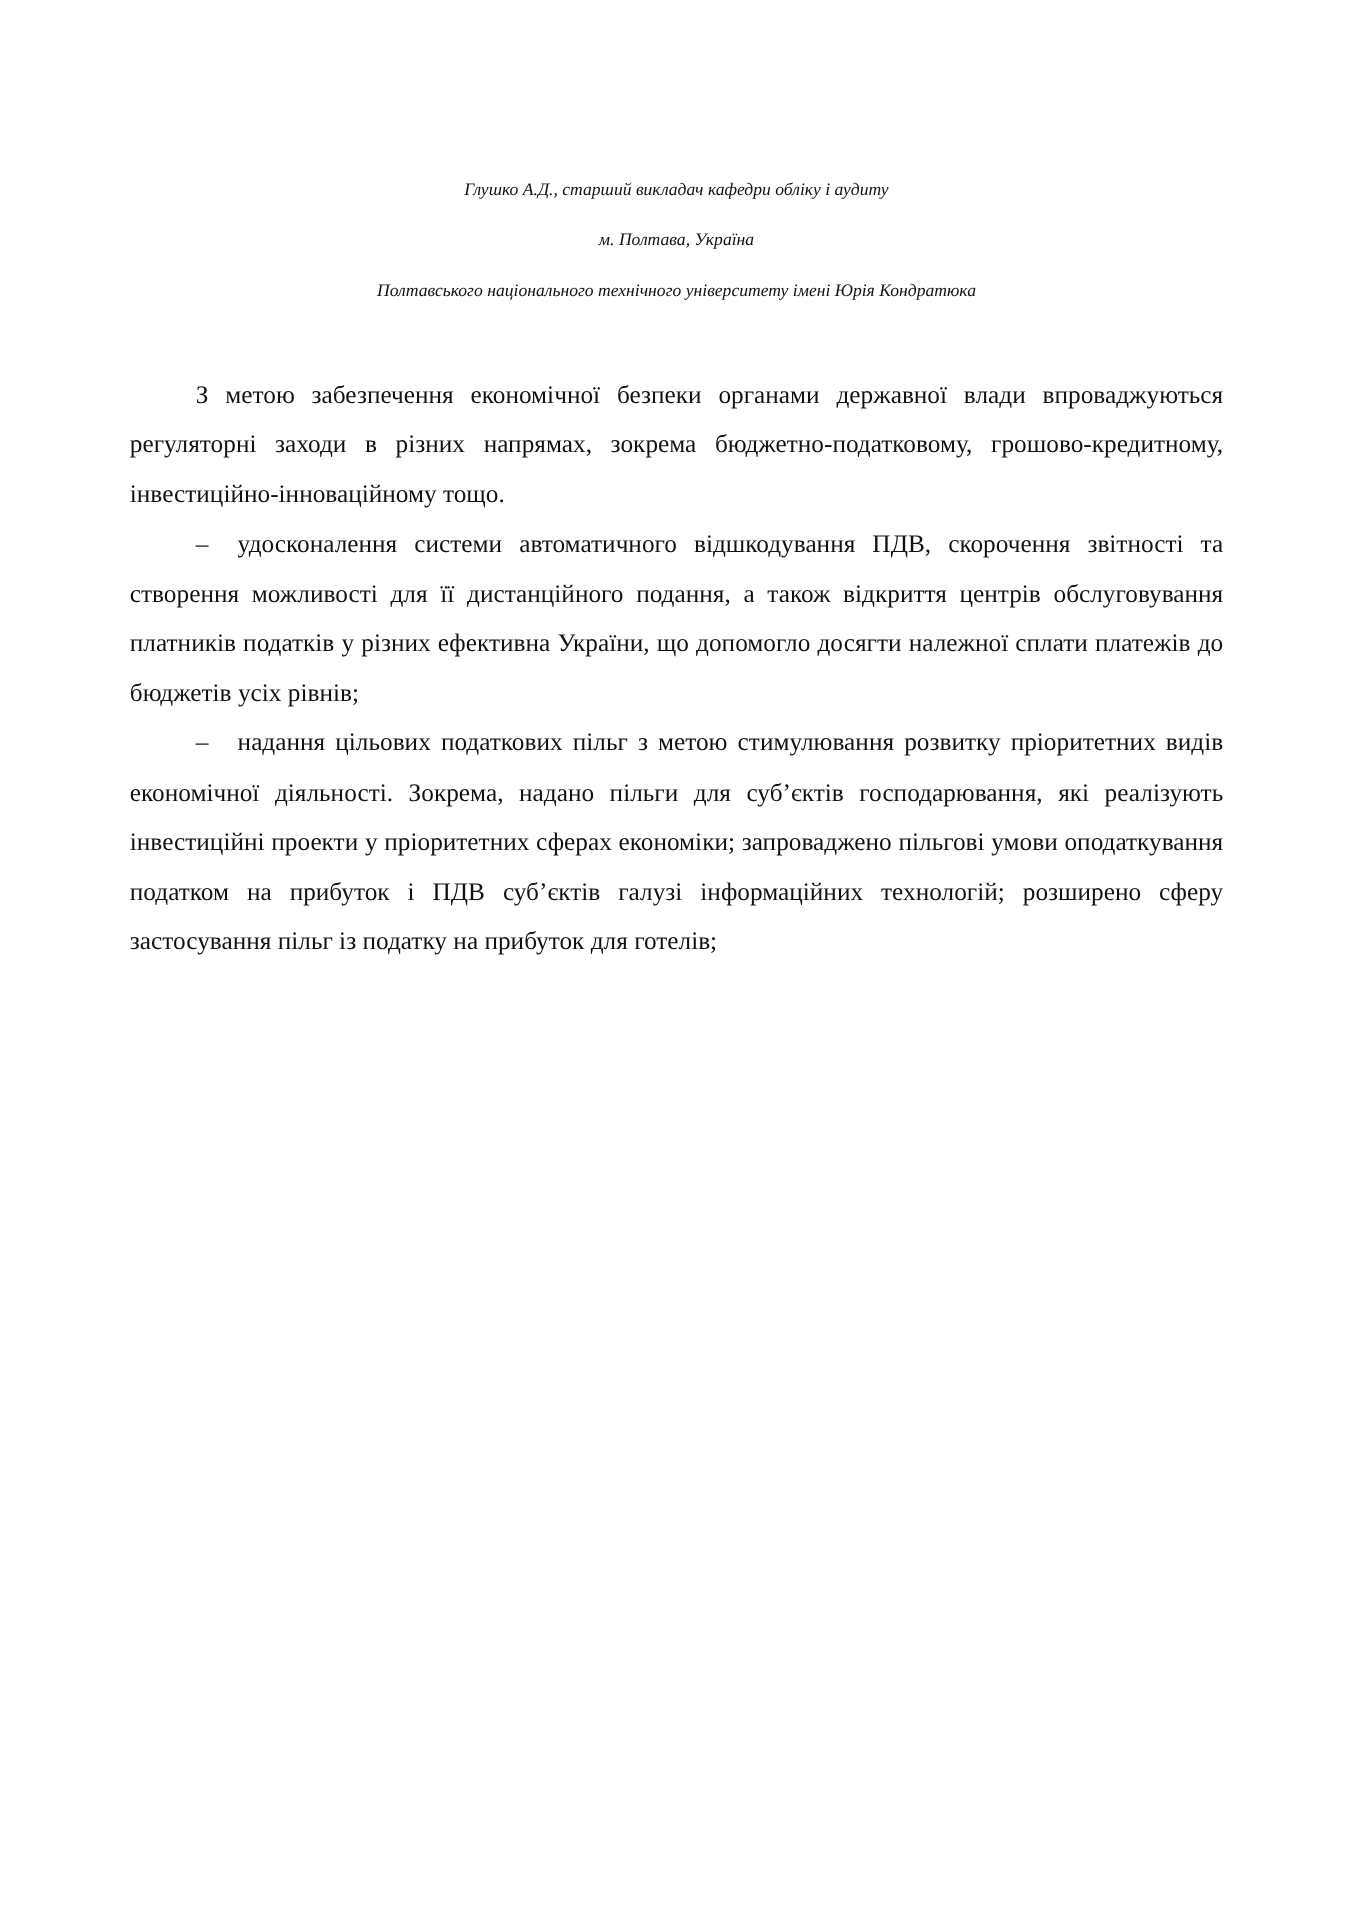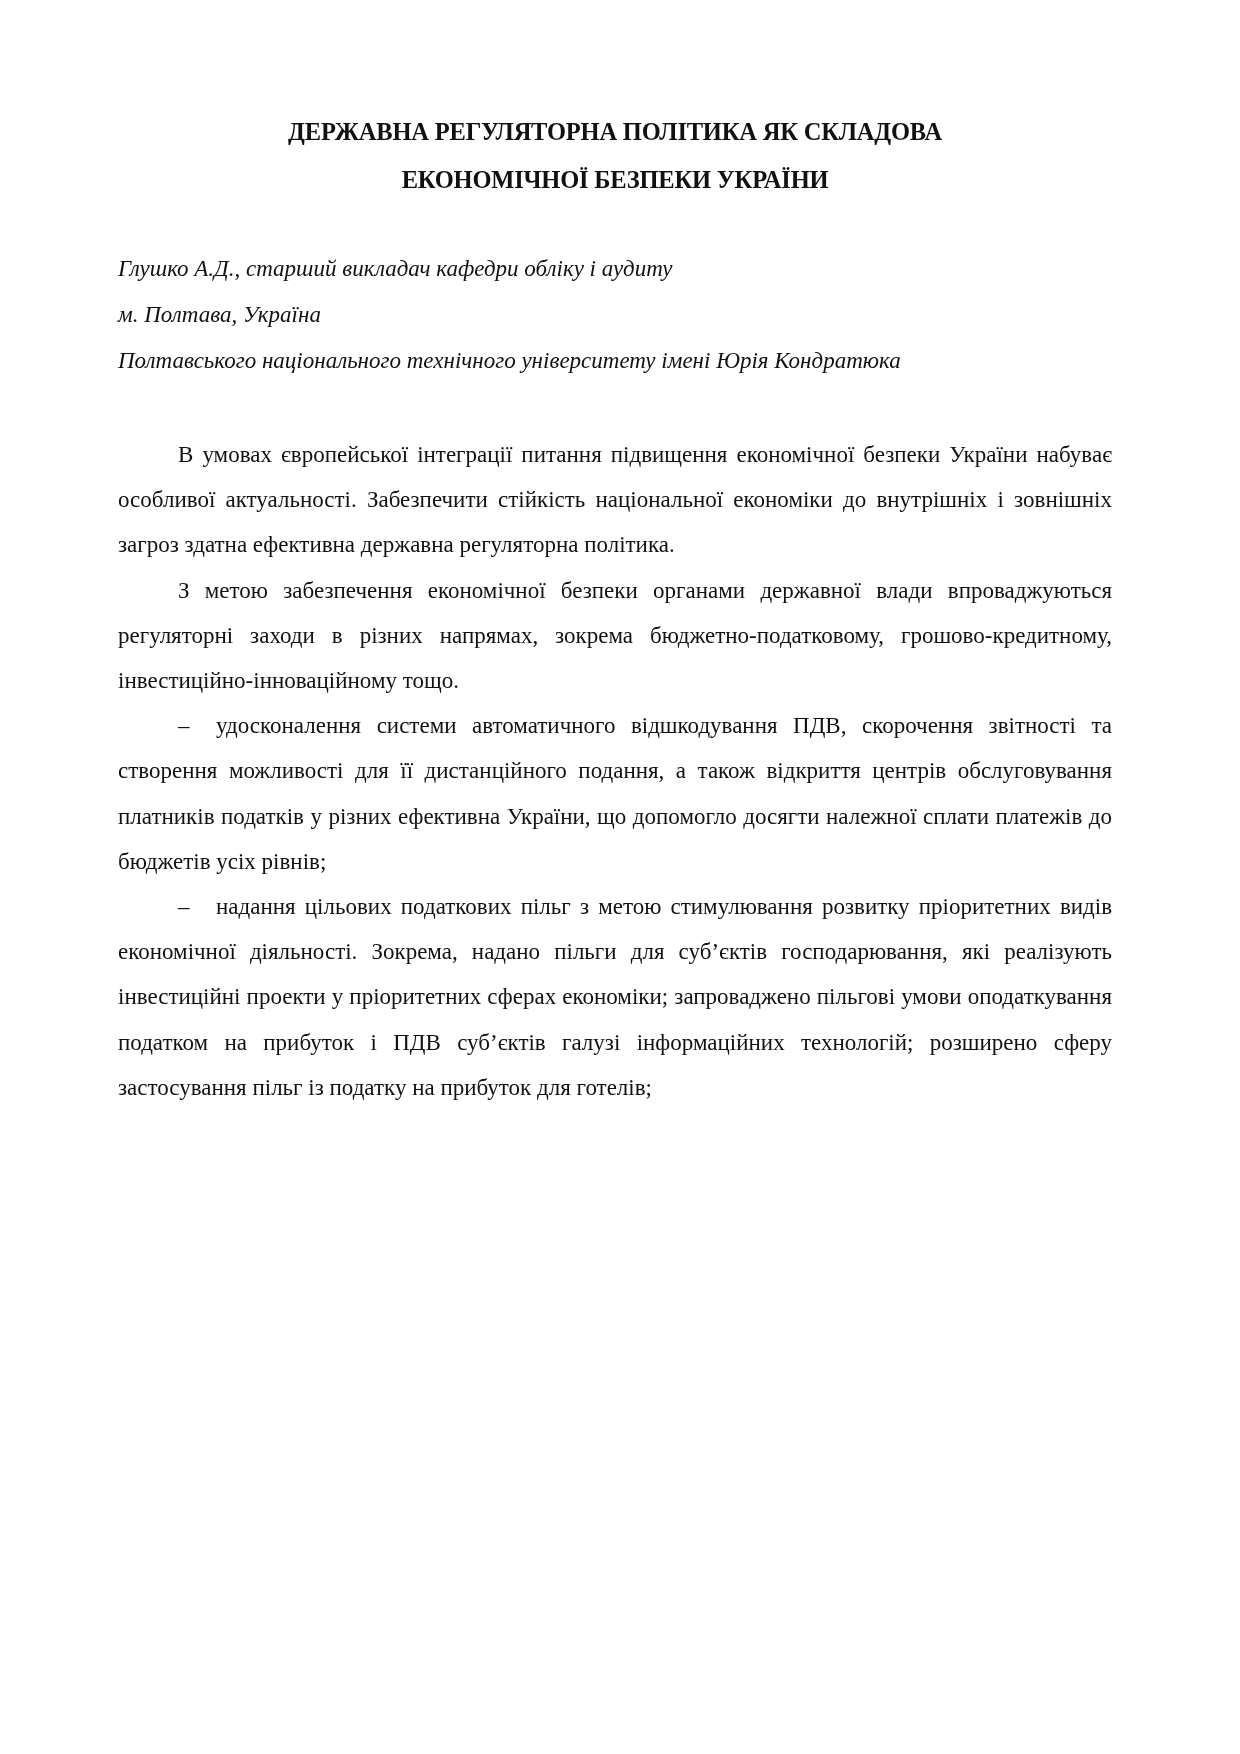--- a/index.html
+++ b/index.html
@@ -24,22 +24,23 @@
   .title {
     text-align: center;
     font-weight: bold;
     font-size: 24.5px;
     line-height: 48px;
     margin: 0;
     letter-spacing: -0.2px;
   }
   .author-block {
     margin-top: 42px;
+    text-align: center;
     font-style: italic;
-    font-size: 23px;
+    font-size: 16px;
     line-height: 46px;
   }
   .author-block div { white-space: nowrap; }
   .body-text {
     margin-top: 48px;
     font-size: 23px;
     line-height: 45.2px;
     text-align: justify;
   }
   .body-text p {
@@ -51,32 +52,27 @@
     display: inline-block;
     width: 38px;
     text-indent: 0;
   }
 </style>
 </head>
 <body>
 
 <div class="page">
 
-  <h1 class="title">
-    <div>ДЕРЖАВНА РЕГУЛЯТОРНА ПОЛІТИКА ЯК СКЛАДОВА</div>
-    <div>ЕКОНОМІЧНОЇ БЕЗПЕКИ УКРАЇНИ</div>
-  </h1>
 
   <div class="author-block">
     <div>Глушко А.Д., старший викладач кафедри обліку і аудиту</div>
     <div>м. Полтава, Україна</div>
     <div>Полтавського національного технічного університету імені Юрія Кондратюка</div>
   </div>
 
   <div class="body-text">
-    <p>В умовах європейської інтеграції питання підвищення економічної безпеки України набуває особливої актуальності. Забезпечити стійкість національної економіки до внутрішніх і зовнішніх загроз здатна ефективна державна регуляторна політика.</p>
     <p>З метою забезпечення економічної безпеки органами державної влади впроваджуються регуляторні заходи в різних напрямах, зокрема бюджетно-податковому, грошово-кредитному, інвестиційно-інноваційному тощо.</p>
 
     <p><span class="dash">–</span><span>удосконалення системи автоматичного відшкодування ПДВ, скорочення звітності та створення можливості для її дистанційного подання, а також відкриття центрів обслуговування платників податків у різних ефективна України, що допомогло досягти належної сплати платежів до бюджетів усіх рівнів;</span></p>
     <p><span class="dash">–</span><span>надання цільових податкових пільг з метою стимулювання розвитку пріоритетних видів економічної діяльності. Зокрема, надано пільги для суб’єктів господарювання, які реалізують інвестиційні проекти у пріоритетних сферах економіки; запроваджено пільгові умови оподаткування податком на прибуток і ПДВ суб’єктів галузі інформаційних технологій; розширено сферу застосування пільг із податку на прибуток для готелів;</span></p>
   </div>
 
 </div>
 
 </body></html>

